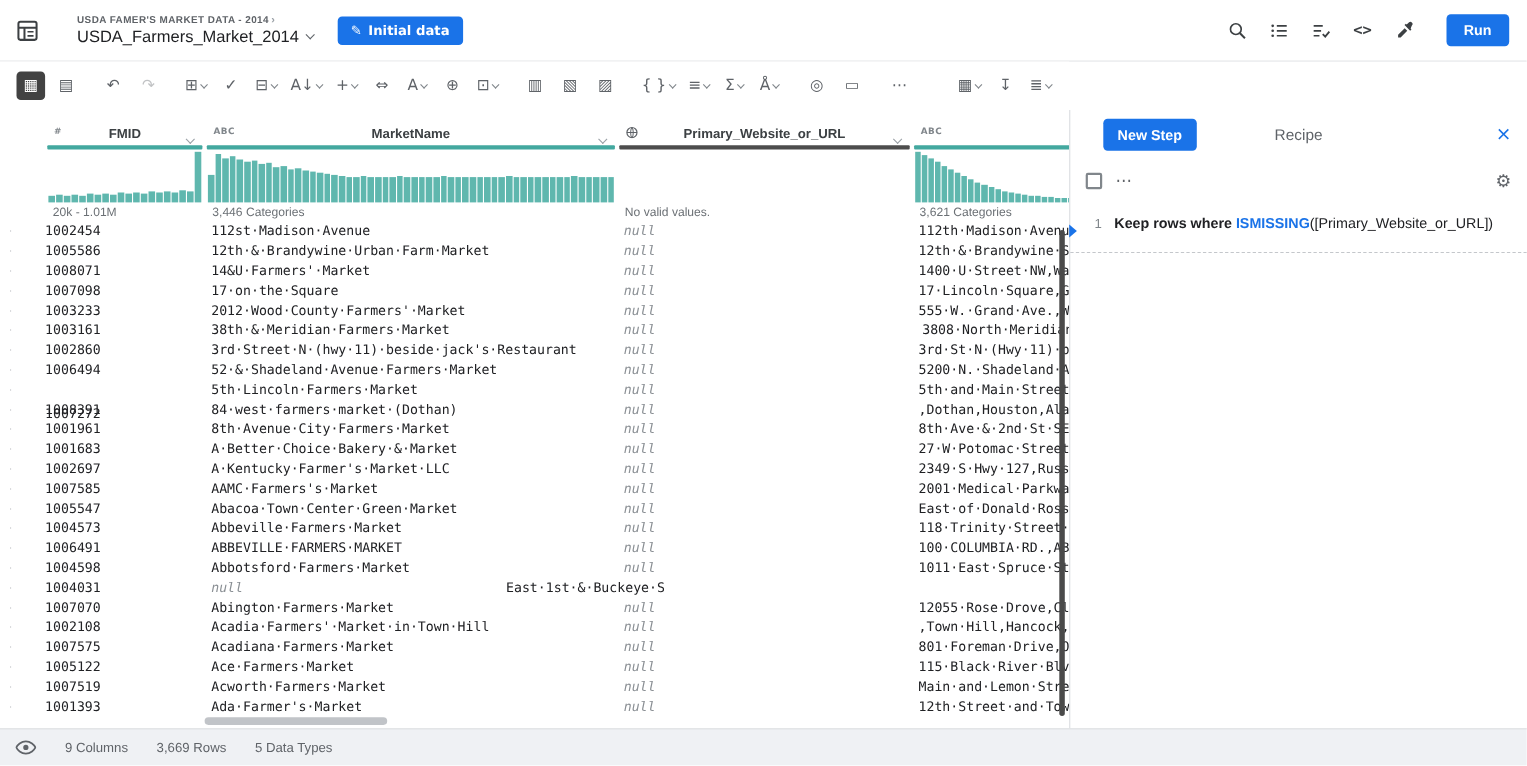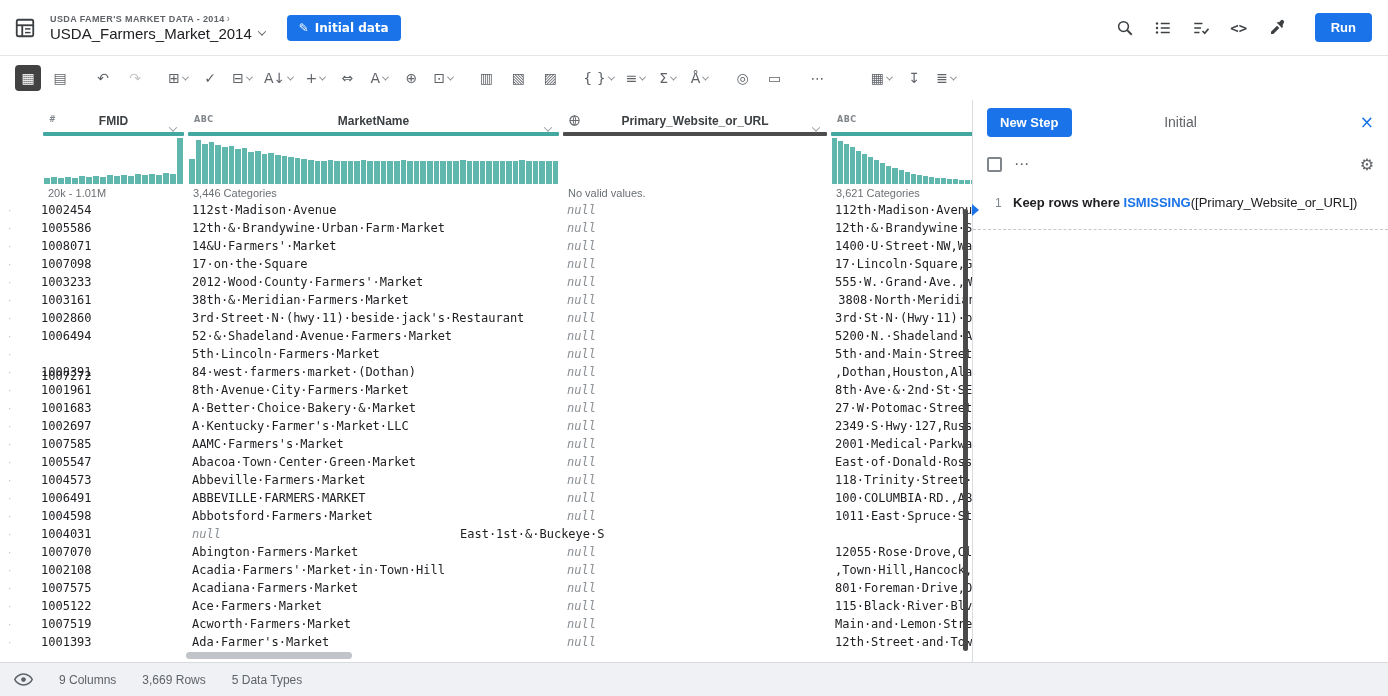--- a/index.html
+++ b/index.html
@@ -4,21 +4,21 @@
 <style>
   * { margin:0; padding:0; box-sizing:border-box; }
   html,body { width:1388px; height:696px; overflow:hidden; background:#fff;
     font-family:"Liberation Sans", sans-serif; }
 
   
   .topbar { height:56px; display:flex; align-items:center; justify-content:space-between;
     padding:0 16px 0 12px; border-bottom:1px solid #e3e5e8; background:#fff; }
   .tb-left { display:flex; align-items:center; gap:12px; }
   .app-icon { width:26px; height:26px; display:flex; align-items:center; justify-content:center; cursor:pointer; }
-  .tb-titles { line-height:1.15; }
+  .tb-titles { line-height:1.15;margin-left:20px; }
   .breadcrumb { font-size:9px; font-weight:bold; letter-spacing:.4px; color:#5f6368; text-transform:uppercase; cursor:pointer; }
   .bc-sep { font-size:10px; color:#9aa0a6; margin-left:2px; }
   .doc-title { font-size:15px; color:#202124; display:flex; align-items:center; gap:7px; cursor:pointer; }
   .chev { display:inline-block; width:6px; height:6px; border-right:1.5px solid #5f6368;
     border-bottom:1.5px solid #5f6368; transform:rotate(45deg) translate(-1px,-1px); }
   .pill-btn { margin-left:10px; background:#1a73e8; color:#fff; border:none; border-radius:4px;
     font-size:12px; font-weight:bold; padding:6px 12px; display:flex; align-items:center; gap:6px;
     cursor:pointer; font-family:"DejaVu Sans", sans-serif; }
   .tb-right { display:flex; align-items:center; gap:10px; }
   .hdr-icon { width:28px; height:28px; display:flex; align-items:center; justify-content:center;
@@ -69,21 +69,21 @@
 
   .h-scroll { position:absolute; left:186px; bottom:3px; width:166px; height:7px;
     background:#c1c4c8; border-radius:4px; cursor:pointer; }
   .v-scroll { position:absolute; right:4px; top:109px; width:5px; height:442px;
     background:#4a4a4a; border-radius:3px; cursor:pointer; }
 
   
   .recipe { width:416px; background:#fff; border-left:1px solid #dadce0; position:relative; }
   .recipe-header { height:44px; display:flex; align-items:center; padding:0 14px; position:relative; }
   .new-step-btn { background:#1a73e8; color:#fff; border:none; border-radius:4px; font-size:13px;
-    font-weight:bold; padding:7px 13px; cursor:pointer; }
+    font-weight:bold; padding:7px 13px; cursor:pointer;margin-left:16px; }
   .recipe-title { position:absolute; left:0; right:0; text-align:center; font-size:14px; color:#5f6368; pointer-events:none; }
   .recipe-close { margin-left:auto; color:#1a73e8; font-size:17px; cursor:pointer; z-index:1;
     font-family:"DejaVu Sans", sans-serif; }
   .recipe-sub { height:40px; display:flex; align-items:center; padding:0 14px; gap:12px; }
   .checkbox { width:15px; height:15px; border:2px solid #80868b; border-radius:2px; cursor:pointer; }
   .sub-more { color:#5f6368; font-size:15px; cursor:pointer; font-family:"DejaVu Sans", sans-serif; }
   .sub-gear { margin-left:auto; color:#5f6368; font-size:16px; cursor:pointer; font-family:"DejaVu Sans", sans-serif; }
   .step { display:flex; padding:10px 18px 16px 22px; border-bottom:1px dashed #c4c7cb; cursor:pointer; }
   .step-num { width:18px; flex:none; font-size:12px; color:#80868b; padding-top:2px; }
   .step-text { font-size:13px; color:#202124; line-height:1.45; }
@@ -582,21 +582,21 @@
         </div>
       </div>
     <div class="h-scroll"></div>
     <div class="v-scroll"></div>
   </div>
 
   <aside class="recipe">
     <div class="playhead"></div>
     <div class="recipe-header">
       <button class="new-step-btn">New Step</button>
-      <div class="recipe-title">Initial</div>
+      <div class="recipe-title">Recipe</div>
       <div class="recipe-close">×</div>
     </div>
     <div class="recipe-sub">
       <div class="checkbox"></div>
       <div class="sub-more">⋯</div>
       <div class="sub-gear">⚙</div>
     </div>
     <div id="steps">
         <div class="step">
           <div class="step-num">1</div>

